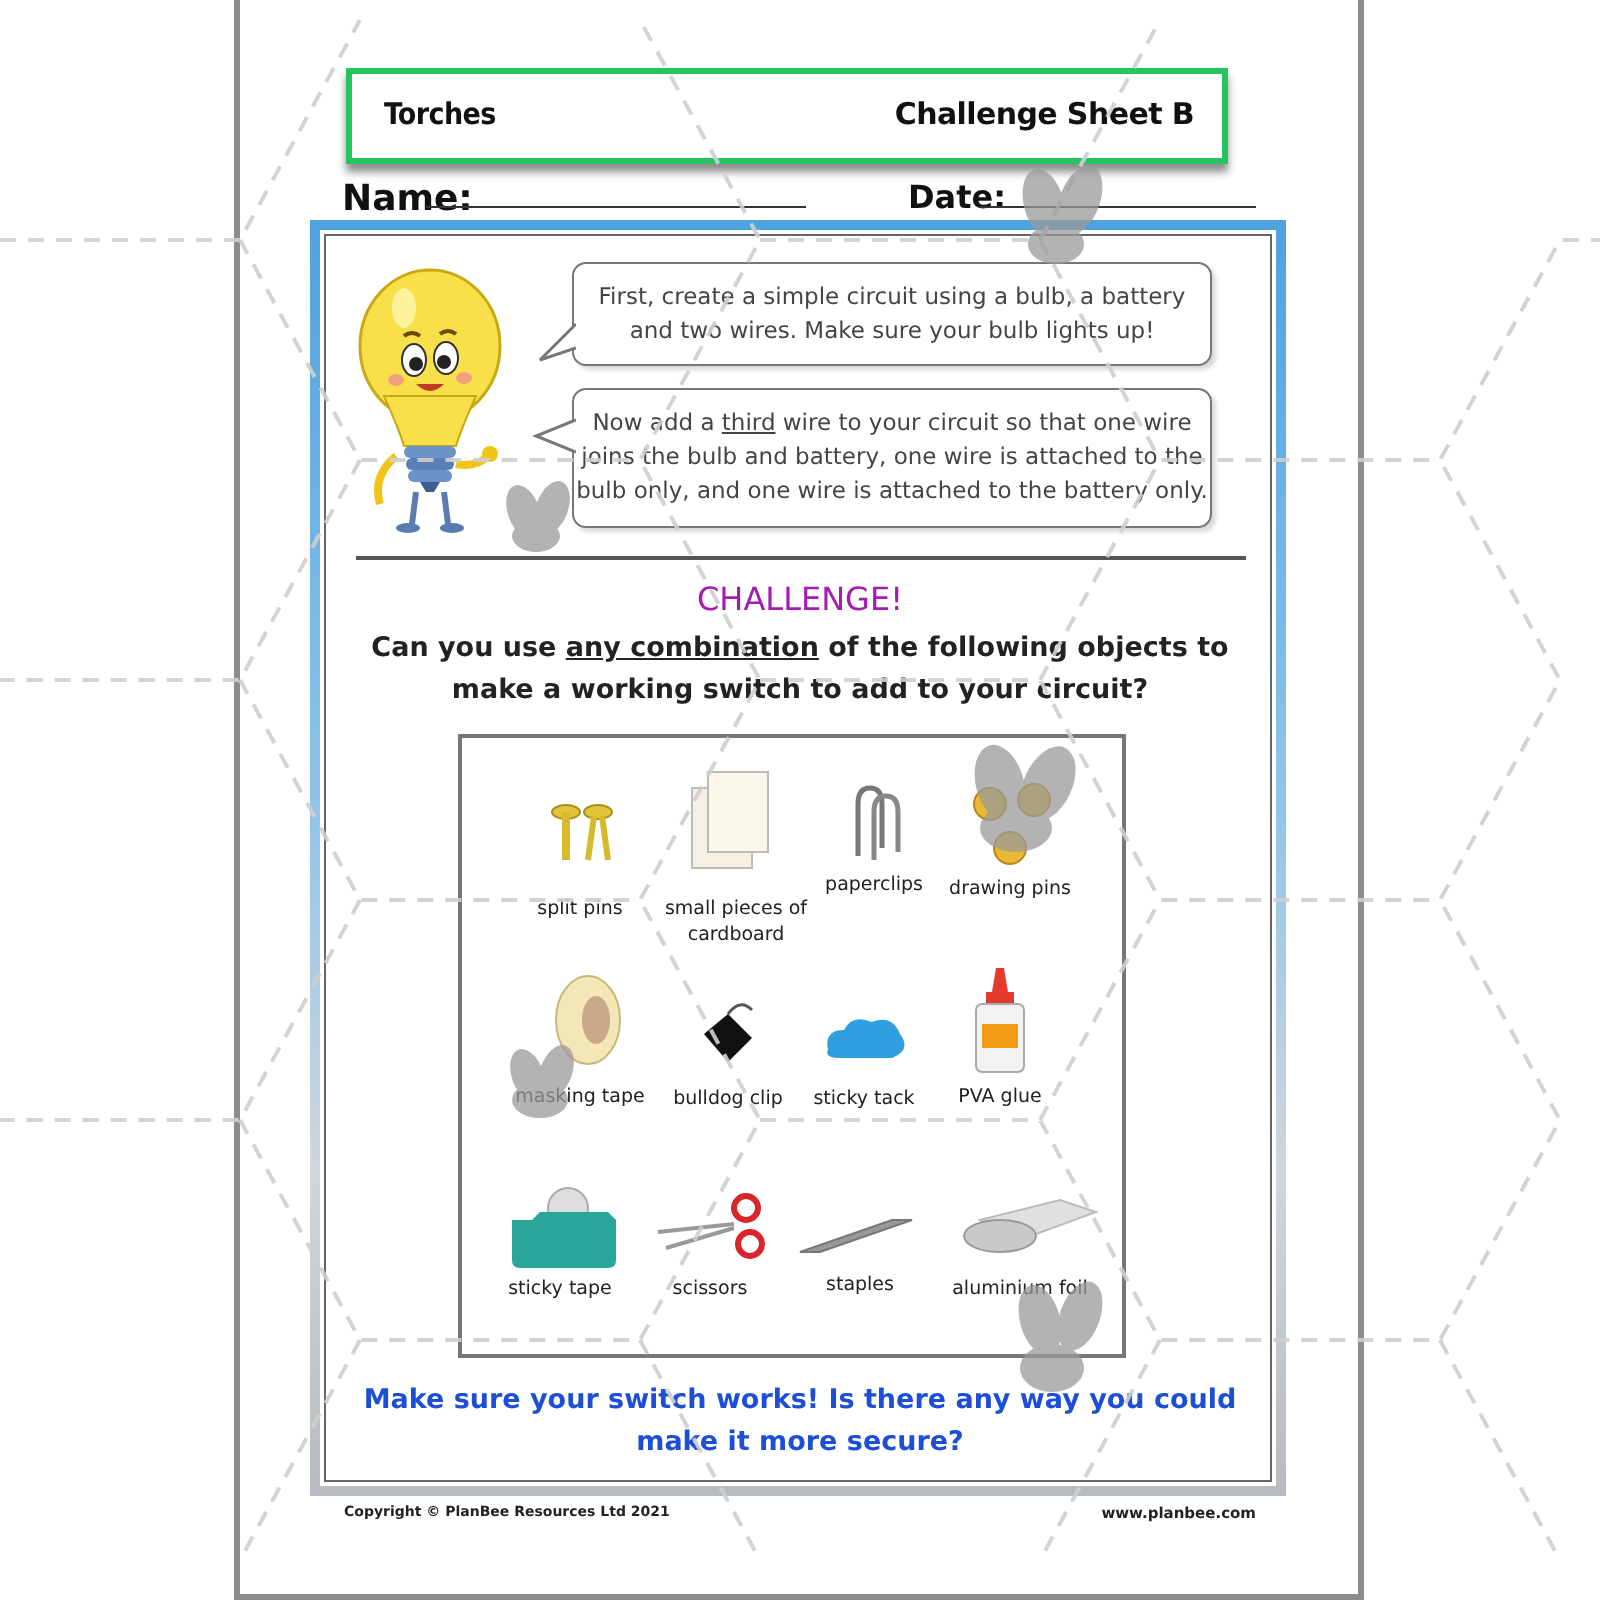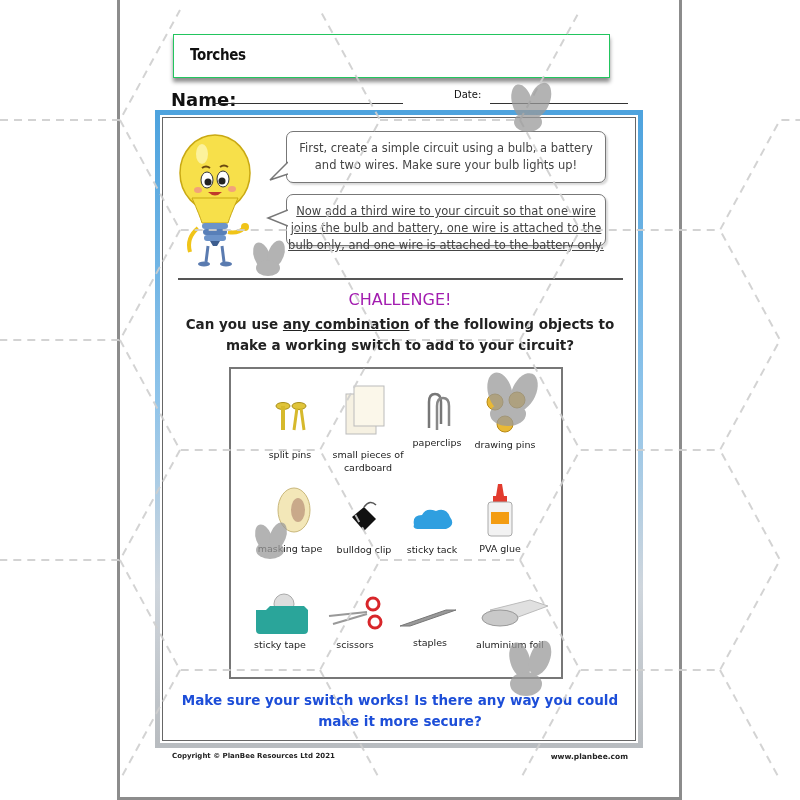--- a/index.html
+++ b/index.html
@@ -1,50 +1,51 @@
 <!DOCTYPE html>
 <html><head>
 <meta charset="utf-8">
 <style>
   html,body{margin:0;padding:0;}
   body{width:800px;height:800px;background:#ffffff;position:relative;overflow:hidden;font-family:"DejaVu Sans",sans-serif;}
   .page{position:absolute;left:117px;top:0;width:565px;height:800px;background:#fff;border-left:3px solid #8c8c8c;border-right:3px solid #8c8c8c;border-bottom:3px solid #8c8c8c;box-sizing:border-box;}
-  .title-card{position:absolute;left:173px;top:34px;width:435px;height:42px;background:#fff;box-shadow:0 4px 4px rgba(0,0,0,0.45);border:1px solid #22c55e;}
+  .title-card{position:absolute;left:173px;top:34px;width:435px;height:42px;background:#fff;box-shadow:0 4px 4px rgba(0,0,0,0.45);border:3px solid #22c55e;}
   .title-left{position:absolute;left:16px;top:11px;font-family:"DejaVu Sans Condensed","DejaVu Sans",sans-serif;font-weight:bold;font-size:15px;color:#111;letter-spacing:-0.3px;}
   .title-right{position:absolute;right:14px;top:11px;font-weight:bold;font-size:15px;color:#111;letter-spacing:-0.3px;}
   .name-label{position:absolute;left:171px;top:89px;font-weight:bold;font-size:18px;color:#111;}
   .name-line{position:absolute;left:213px;top:103px;width:190px;border-bottom:1px solid #333;}
-  .date-label{position:absolute;left:454px;top:89px;font-weight:normal;font-size:10px;color:#111;}
+  .date-label{position:absolute;left:454px;top:89px;font-weight:bold;font-size:16px;color:#111;}
   .date-line{position:absolute;left:490px;top:103px;width:138px;border-bottom:1px solid #333;}
   .panel{position:absolute;left:155px;top:110px;width:488px;height:638px;box-sizing:border-box;border:5px solid #5aa7dd;border-image:linear-gradient(to bottom,#4ea3de 0%,#8fc4ea 45%,#cfd6dd 75%,#b8bcc0 100%) 1;background:#fff;}
   .panel-inner{position:absolute;left:2px;top:2px;right:2px;bottom:2px;border:1px solid #666;background:#fff;}
   .bulb{position:absolute;left:170px;top:128px;width:90px;height:140px;}
   .bubble{position:absolute;background:#fff;border:1.5px solid #777;border-radius:7px;box-shadow:2px 2px 2px rgba(0,0,0,0.15);font-size:11.5px;color:#444;text-align:center;line-height:17px;font-family:"DejaVu Sans",sans-serif;}
   .bubble1{left:286px;top:131px;width:320px;height:52px;padding-top:8px;box-sizing:border-box;}
-  .bubble2{left:286px;top:194px;width:320px;height:52px;padding-top:8px;box-sizing:border-box;text-decoration:underline;}
+  .bubble2{left:286px;top:194px;width:320px;height:70px;padding-top:8px;box-sizing:border-box;}
   .divider{position:absolute;left:178px;top:278px;width:445px;border-top:2px solid #555;}
   .challenge{position:absolute;left:0;width:800px;top:290px;text-align:center;font-size:16px;color:#a21caf;font-family:"DejaVu Sans",sans-serif;}
   .question{position:absolute;left:165px;width:470px;top:314px;text-align:center;font-weight:bold;font-size:13.5px;color:#222;line-height:21px;}
   .question u{font-weight:bold;}
   .grid-box{position:absolute;left:229px;top:367px;width:334px;height:312px;border:2px solid #777;background:#fff;box-sizing:border-box;}
   .item{position:absolute;width:80px;text-align:center;}
   .item .ico{height:58px;position:relative;}
   .item .lbl{font-size:9.5px;color:#222;line-height:13px;}
   .footer-q{position:absolute;left:165px;width:470px;top:690px;text-align:center;font-weight:bold;font-size:13.5px;color:#1d4ed8;line-height:21px;}
   .copyright{position:absolute;left:172px;top:752px;font-size:7px;font-weight:bold;color:#222;}
   .website{position:absolute;right:172px;top:752px;font-size:7.5px;font-weight:bold;color:#222;margin-left:23px;}
   .watermark{position:absolute;left:0;top:0;width:800px;height:800px;pointer-events:none;}
 </style>
 </head>
 <body>
 
 <div class="page"></div>
 
 <div class="title-card">
   <span class="title-left">Torches</span>
+  <span class="title-right">Challenge Sheet B</span>
 </div>
 
 <span class="name-label">Name:</span>
 <div class="name-line"></div>
 <span class="date-label">Date:</span>
 <div class="date-line"></div>
 
 <div class="panel">
   <div class="panel-inner"></div>
 </div>

